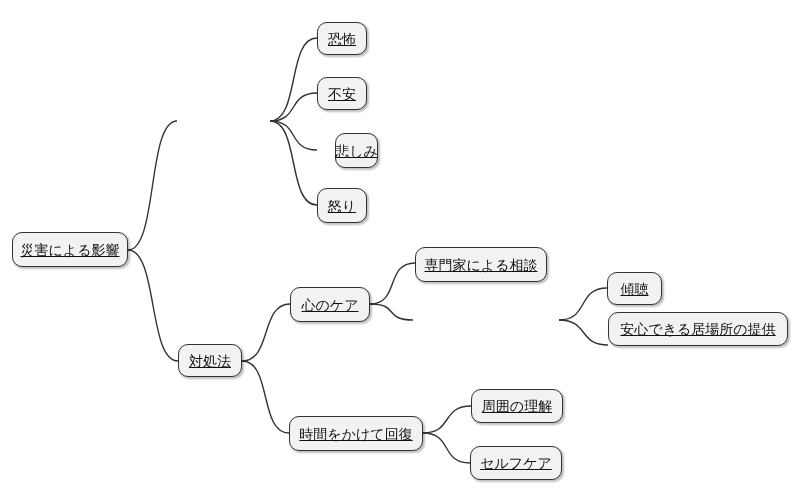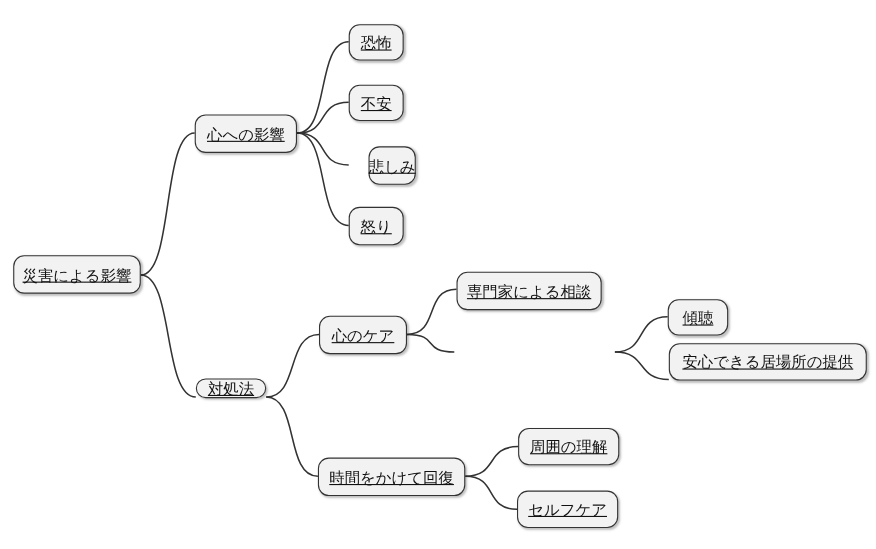--- a/index.html
+++ b/index.html
@@ -57,41 +57,38 @@
     <path d="M559 320 C589 320 577 288 607 288"></path>
     <path d="M559 320 C589 320 578 345 608 345"></path>
     <path d="M423 433 C453 433 441 406 471 406"></path>
     <path d="M423 433 C453 433 440 463 470 463"></path>
   </svg>
 
   <div class="node" style="left:12px;  top:232px; width:116px; height:35px">
     <span>災害による影響</span>
   </div>
 
-  <div class="node" style="left:177px; top:104px; width:93px; height:35px">
-    <span>心への影響</span>
-  </div>
 
   <div class="node" style="left:317px; top:22px; width:50px; height:33px">
     <span>恐怖</span>
   </div>
 
   <div class="node" style="left:317px; top:77px; width:50px; height:33px">
     <span>不安</span>
   </div>
 
   <div class="node" style="left:335px; top:133px; width:43px; height:35px">
     <span>悲しみ</span>
   </div>
 
   <div class="node" style="left:317px; top:188px; width:50px; height:35px">
     <span>怒り</span>
   </div>
 
-  <div class="node" style="left:178px; top:344px; width:64px; height:18px">
+  <div class="node" style="left:178px; top:344px; width:64px; height:33px">
     <span>対処法</span>
   </div>
 
   <div class="node" style="left:290px; top:287px; width:80px; height:35px">
     <span>心のケア</span>
   </div>
 
   <div class="node" style="left:415px; top:247px; width:132px; height:35px">
     <span>専門家による相談</span>
   </div>

